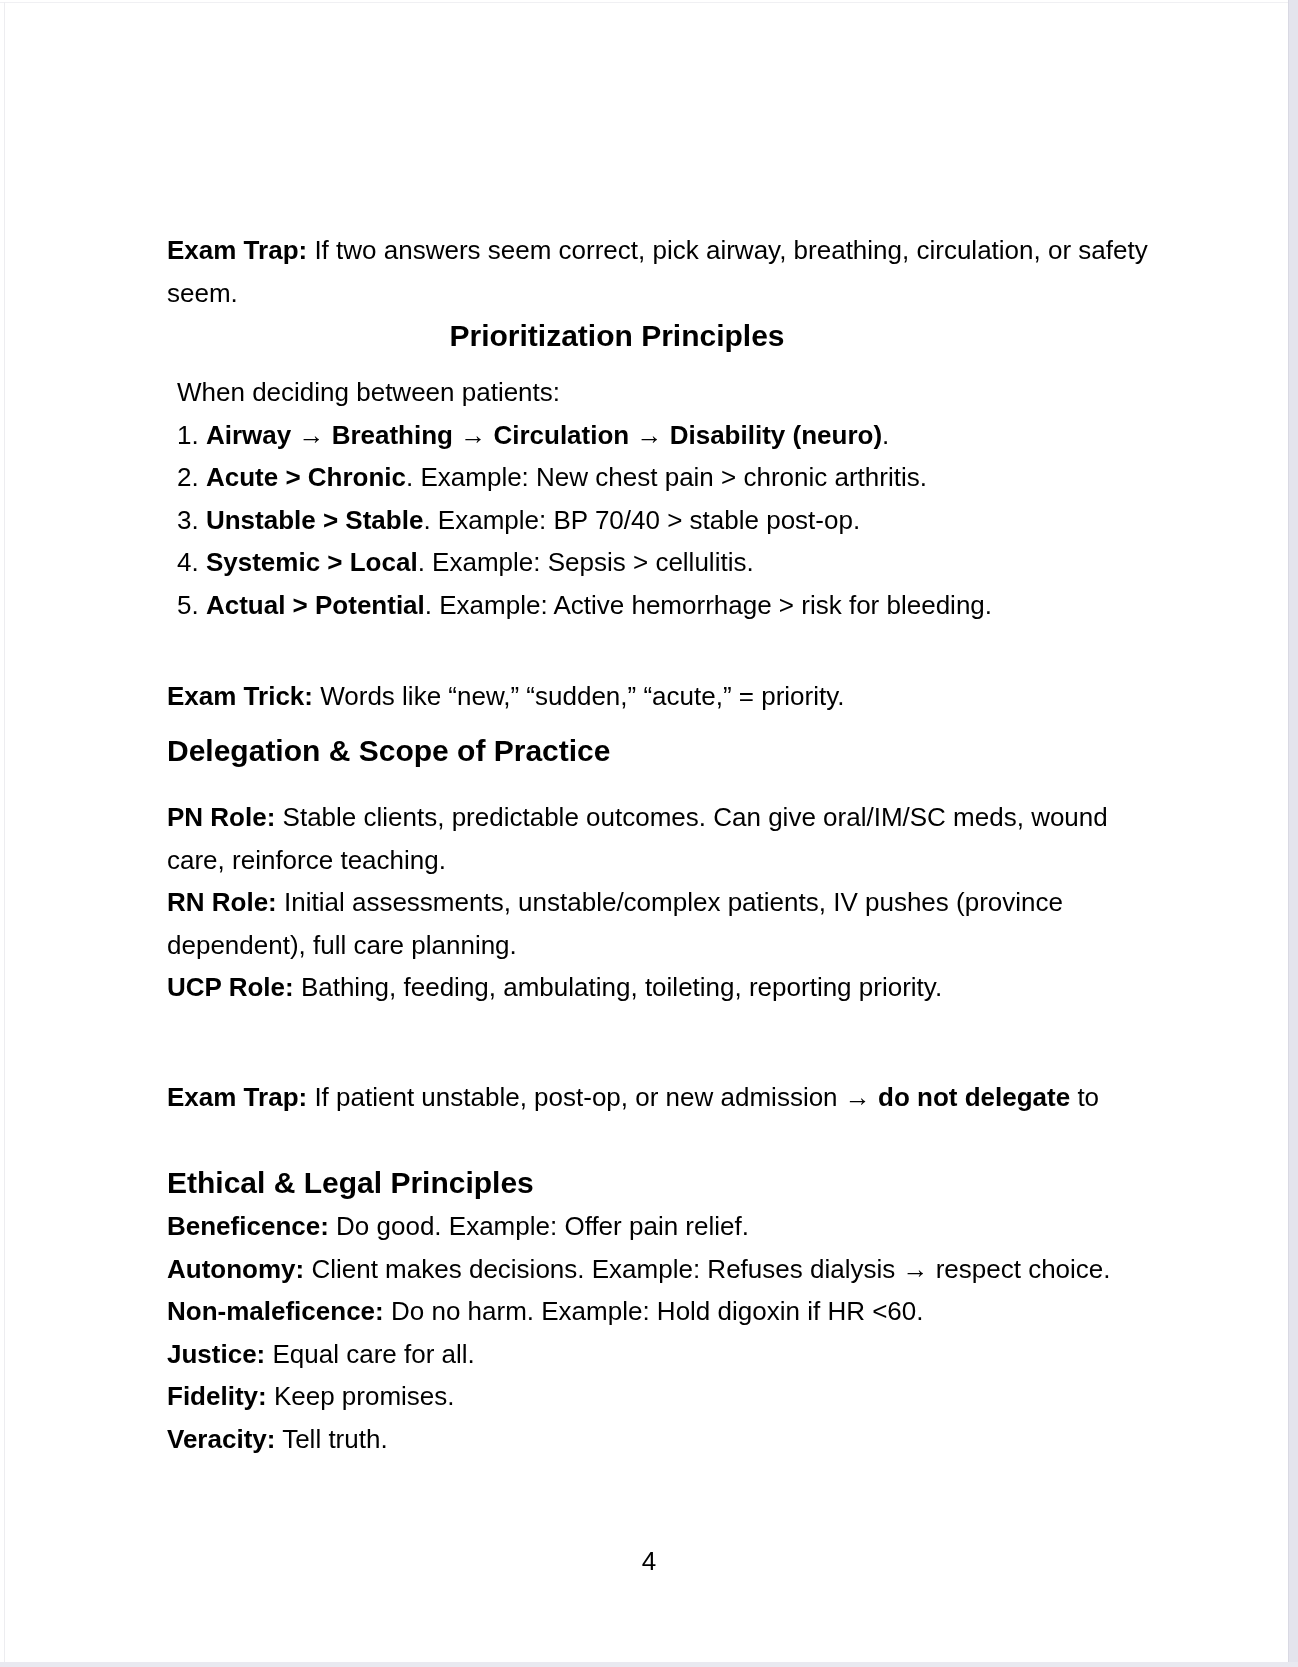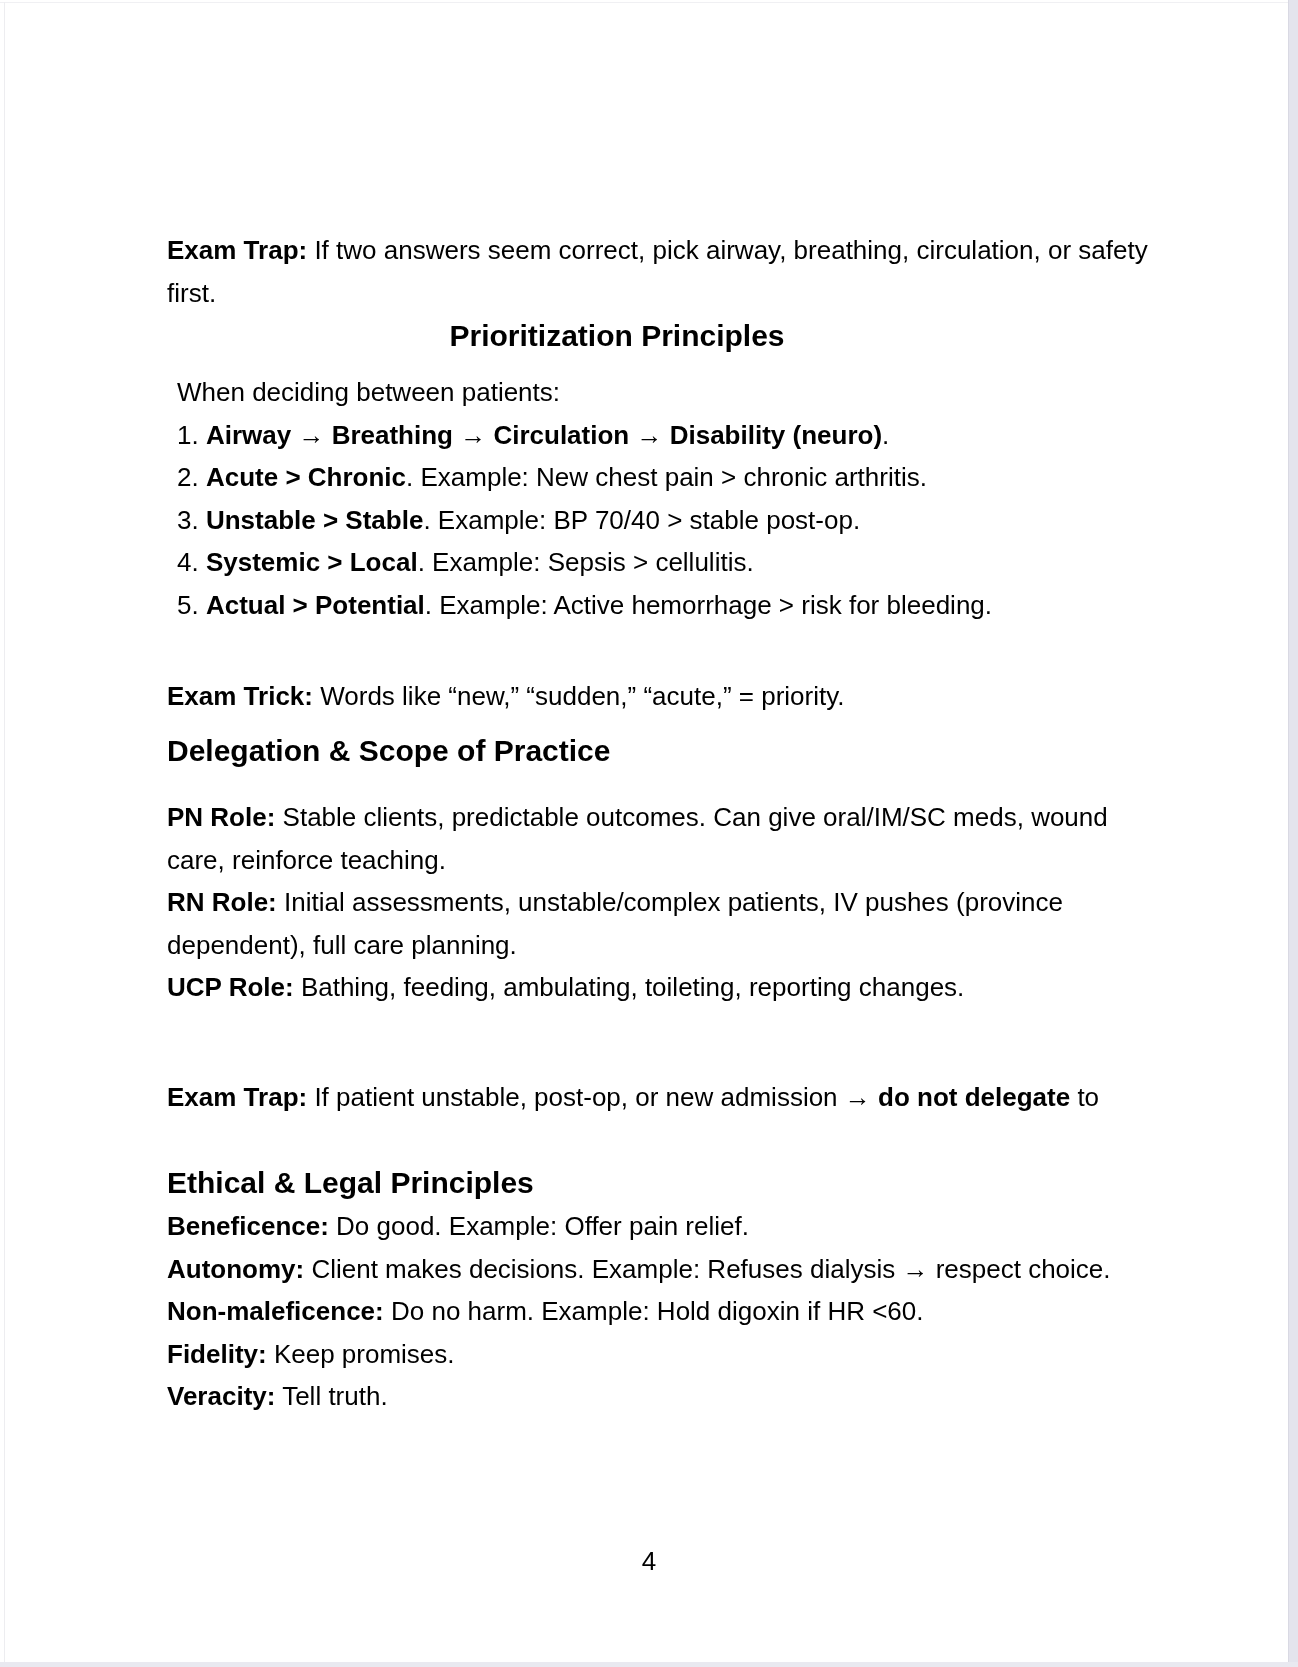--- a/index.html
+++ b/index.html
@@ -50,51 +50,52 @@
 
   
   .edge-top    { position:absolute; top:2px; left:0; width:100%; height:1px; background:#f0f0f3; }
   .edge-left   { position:absolute; top:2px; left:4px; width:1px; height:1663px; background:#ededf0; }
   .edge-right  { position:absolute; top:0; right:0; width:9px; height:100%; background:#e4e4ed; border-left:1px solid #d9d9e3; }
   .edge-bottom { position:absolute; left:0; bottom:0; width:100%; height:5px; background:#e9e9f0; }
 </style>
 </head>
 <body>
 
-<p class="block pos-p1"><strong>Exam Trap:</strong><span> If two answers seem correct, pick airway, breathing, circulation, or safety</span><br><span>first.</span></p>
+<p class="block pos-p1"><strong>Exam Trap:</strong><span> If two answers seem correct, pick airway, breathing, circulation, or safety</span><br><span>seem.</span></p>
 
 <h2 class="block pos-h1">Prioritization Principles</h2>
 
 <div class="block pos-plist">
   <p><span>When deciding between patients:</span></p>
   <p><span>1. </span><strong>Airway</strong><span> → </span><strong>Breathing</strong><span> → </span><strong>Circulation</strong><span> → </span><strong>Disability (neuro)</strong><span>.</span></p>
   <p><span>2. </span><strong>Acute &gt; Chronic</strong><span>. Example: New chest pain &gt; chronic arthritis.</span></p>
   <p><span>3. </span><strong>Unstable &gt; Stable</strong><span>. Example: BP 70/40 &gt; stable post-op.</span></p>
   <p><span>4. </span><strong>Systemic &gt; Local</strong><span>. Example: Sepsis &gt; cellulitis.</span></p>
   <p><span>5. </span><strong>Actual &gt; Potential</strong><span>. Example: Active hemorrhage &gt; risk for bleeding.</span></p>
 </div>
 
 <p class="block pos-trick"><strong>Exam Trick:</strong><span> Words like “new,” “sudden,” “acute,” = priority.</span></p>
 
 <h2 class="block pos-h2">Delegation &amp; Scope of Practice</h2>
 
 <div class="block pos-roles">
   <p><strong>PN Role:</strong><span> Stable clients, predictable outcomes. Can give oral/IM/SC meds, wound</span><br><span>care, reinforce teaching.</span></p>
   <p><strong>RN Role:</strong><span> Initial assessments, unstable/complex patients, IV pushes (province</span><br><span>dependent), full care planning.</span></p>
-  <p><strong>UCP Role:</strong><span> Bathing, feeding, ambulating, toileting, reporting changes.</span></p>
+  <p><strong>UCP Role:</strong><span> Bathing, feeding, ambulating, toileting, reporting priority.</span></p>
 </div>
 
 <p class="block pos-trap2"><strong>Exam Trap:</strong><span> If patient unstable, post-op, or new admission → </span><strong>do not delegate</strong><span> to</span><br></p>
 
 <h2 class="block pos-h3">Ethical &amp; Legal Principles</h2>
 
 <div class="block pos-ethics">
   <p><strong>Beneficence:</strong><span> Do good. Example: Offer pain relief.</span></p>
   <p><strong>Autonomy:</strong><span> Client makes decisions. Example: Refuses dialysis → respect choice.</span></p>
   <p><strong>Non-maleficence:</strong><span> Do no harm. Example: Hold digoxin if HR &lt;60.</span></p>
+  <p><strong>Justice:</strong><span> Equal care for all.</span></p>
   <p><strong>Fidelity:</strong><span> Keep promises.</span></p>
   <p><strong>Veracity:</strong><span> Tell truth.</span></p>
 </div>
 
 <div class="footer">4</div>
 
 <div class="edge-top"></div>
 <div class="edge-left"></div>
 <div class="edge-right"></div>
 <div class="edge-bottom"></div>

